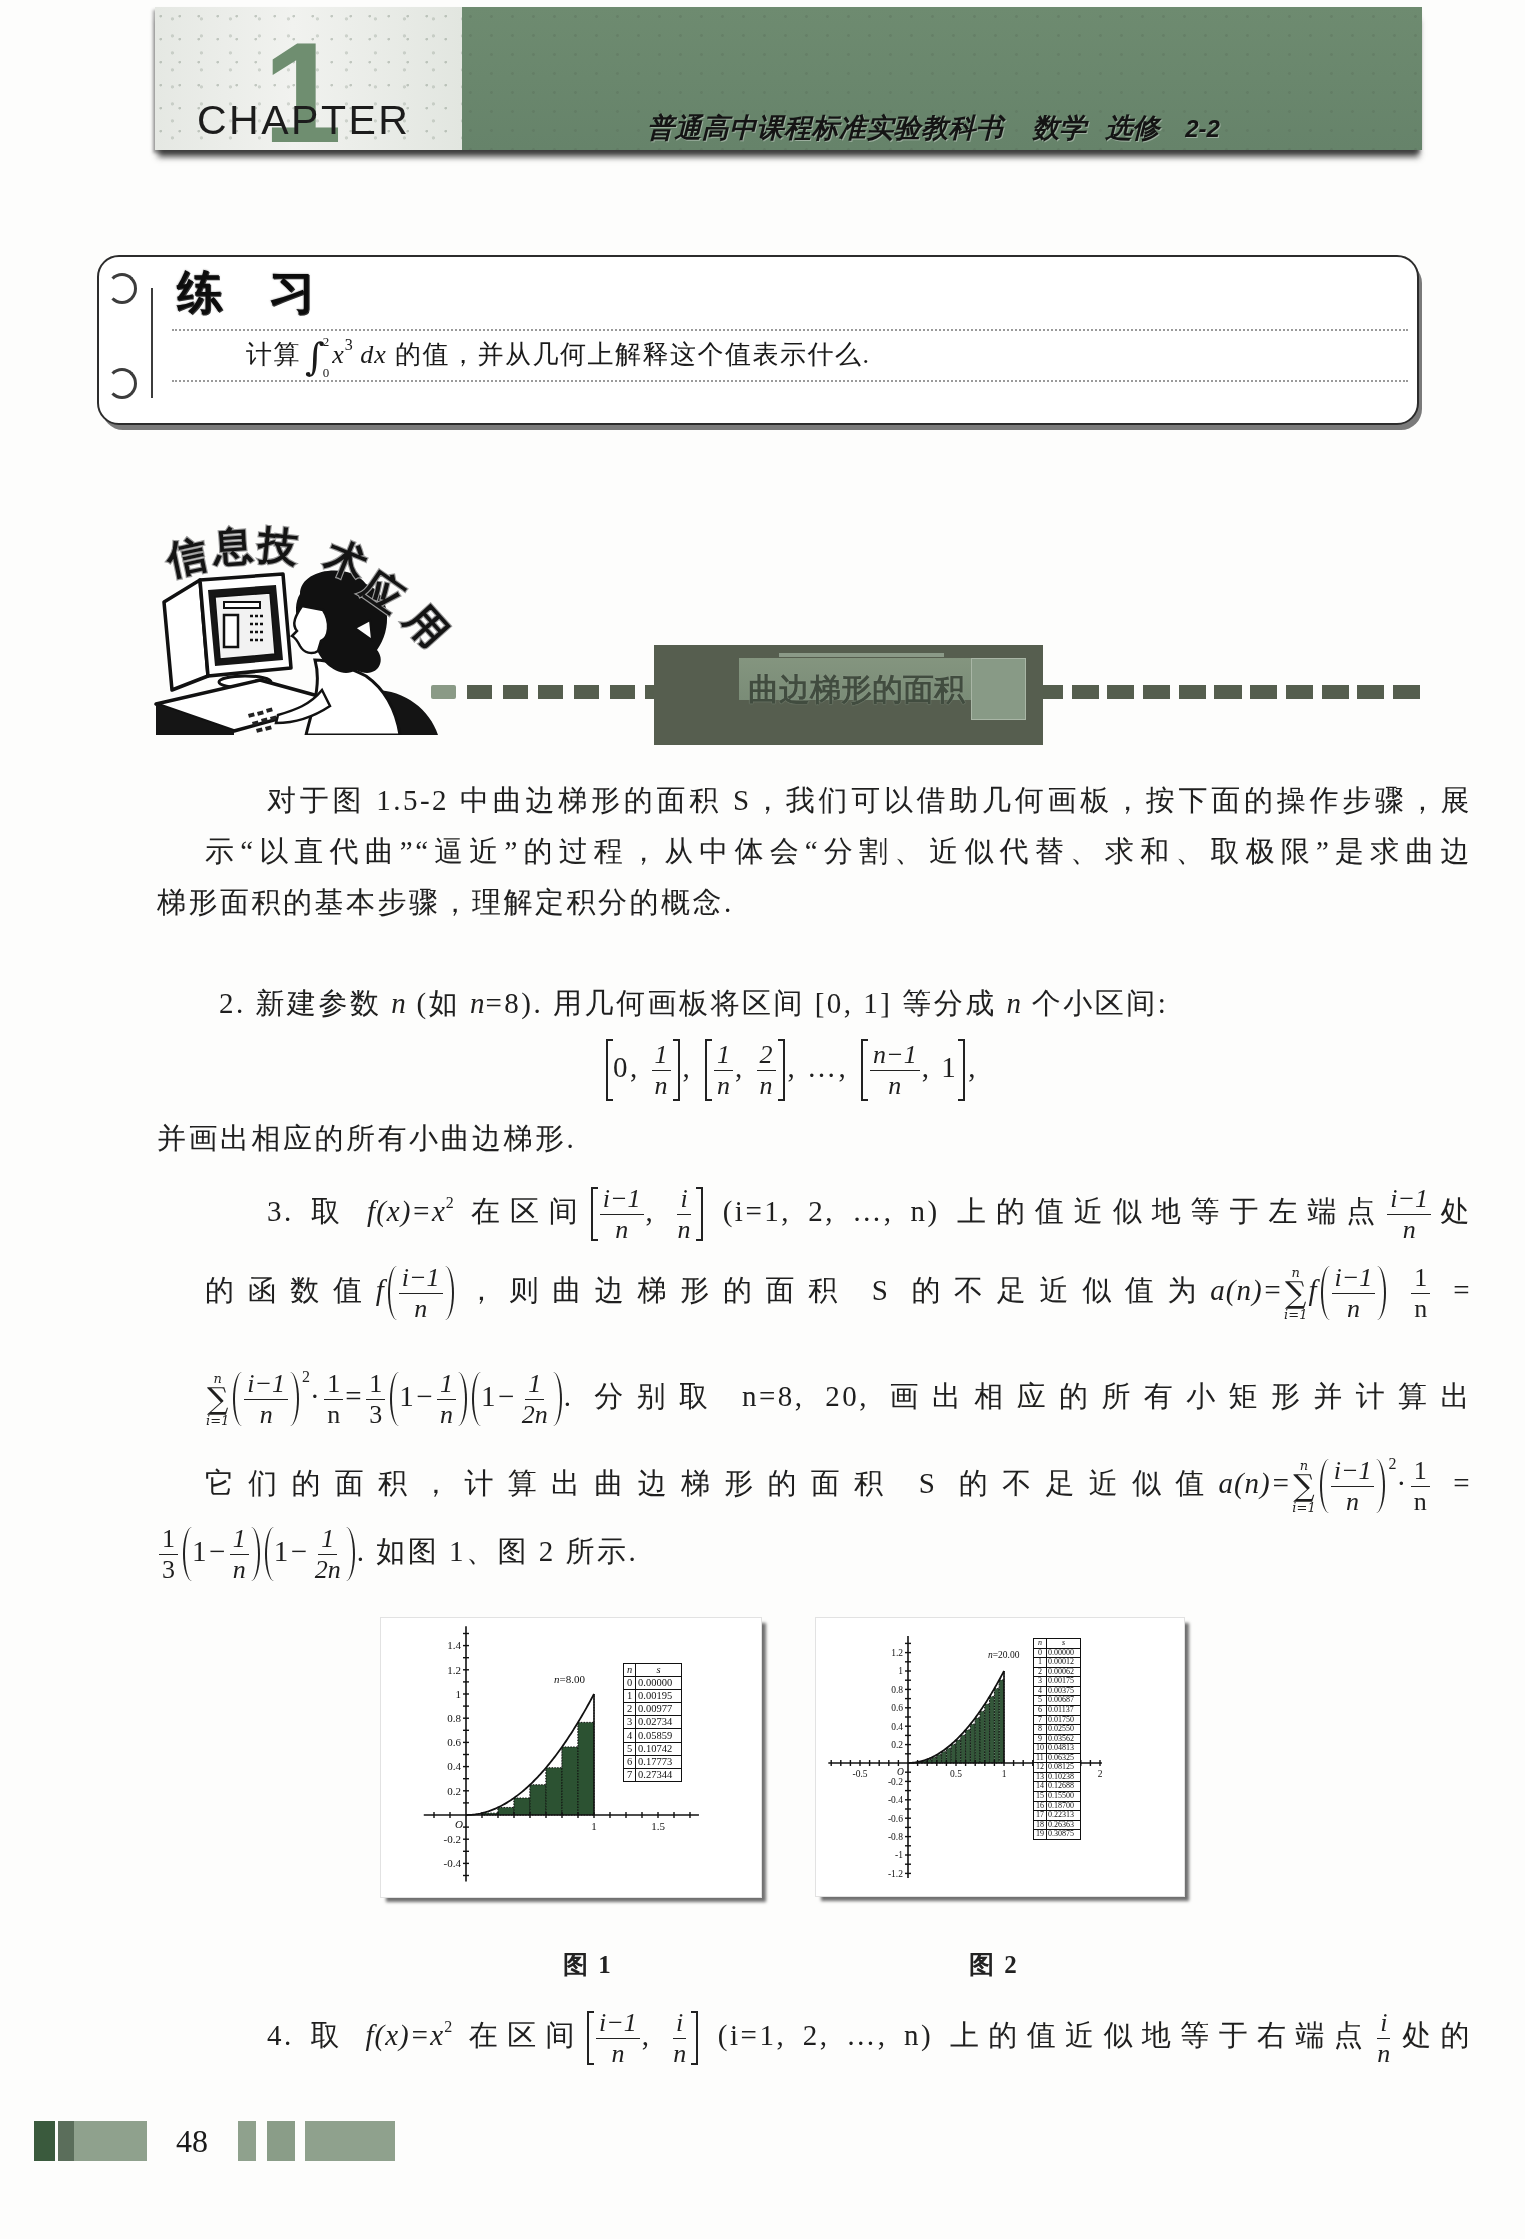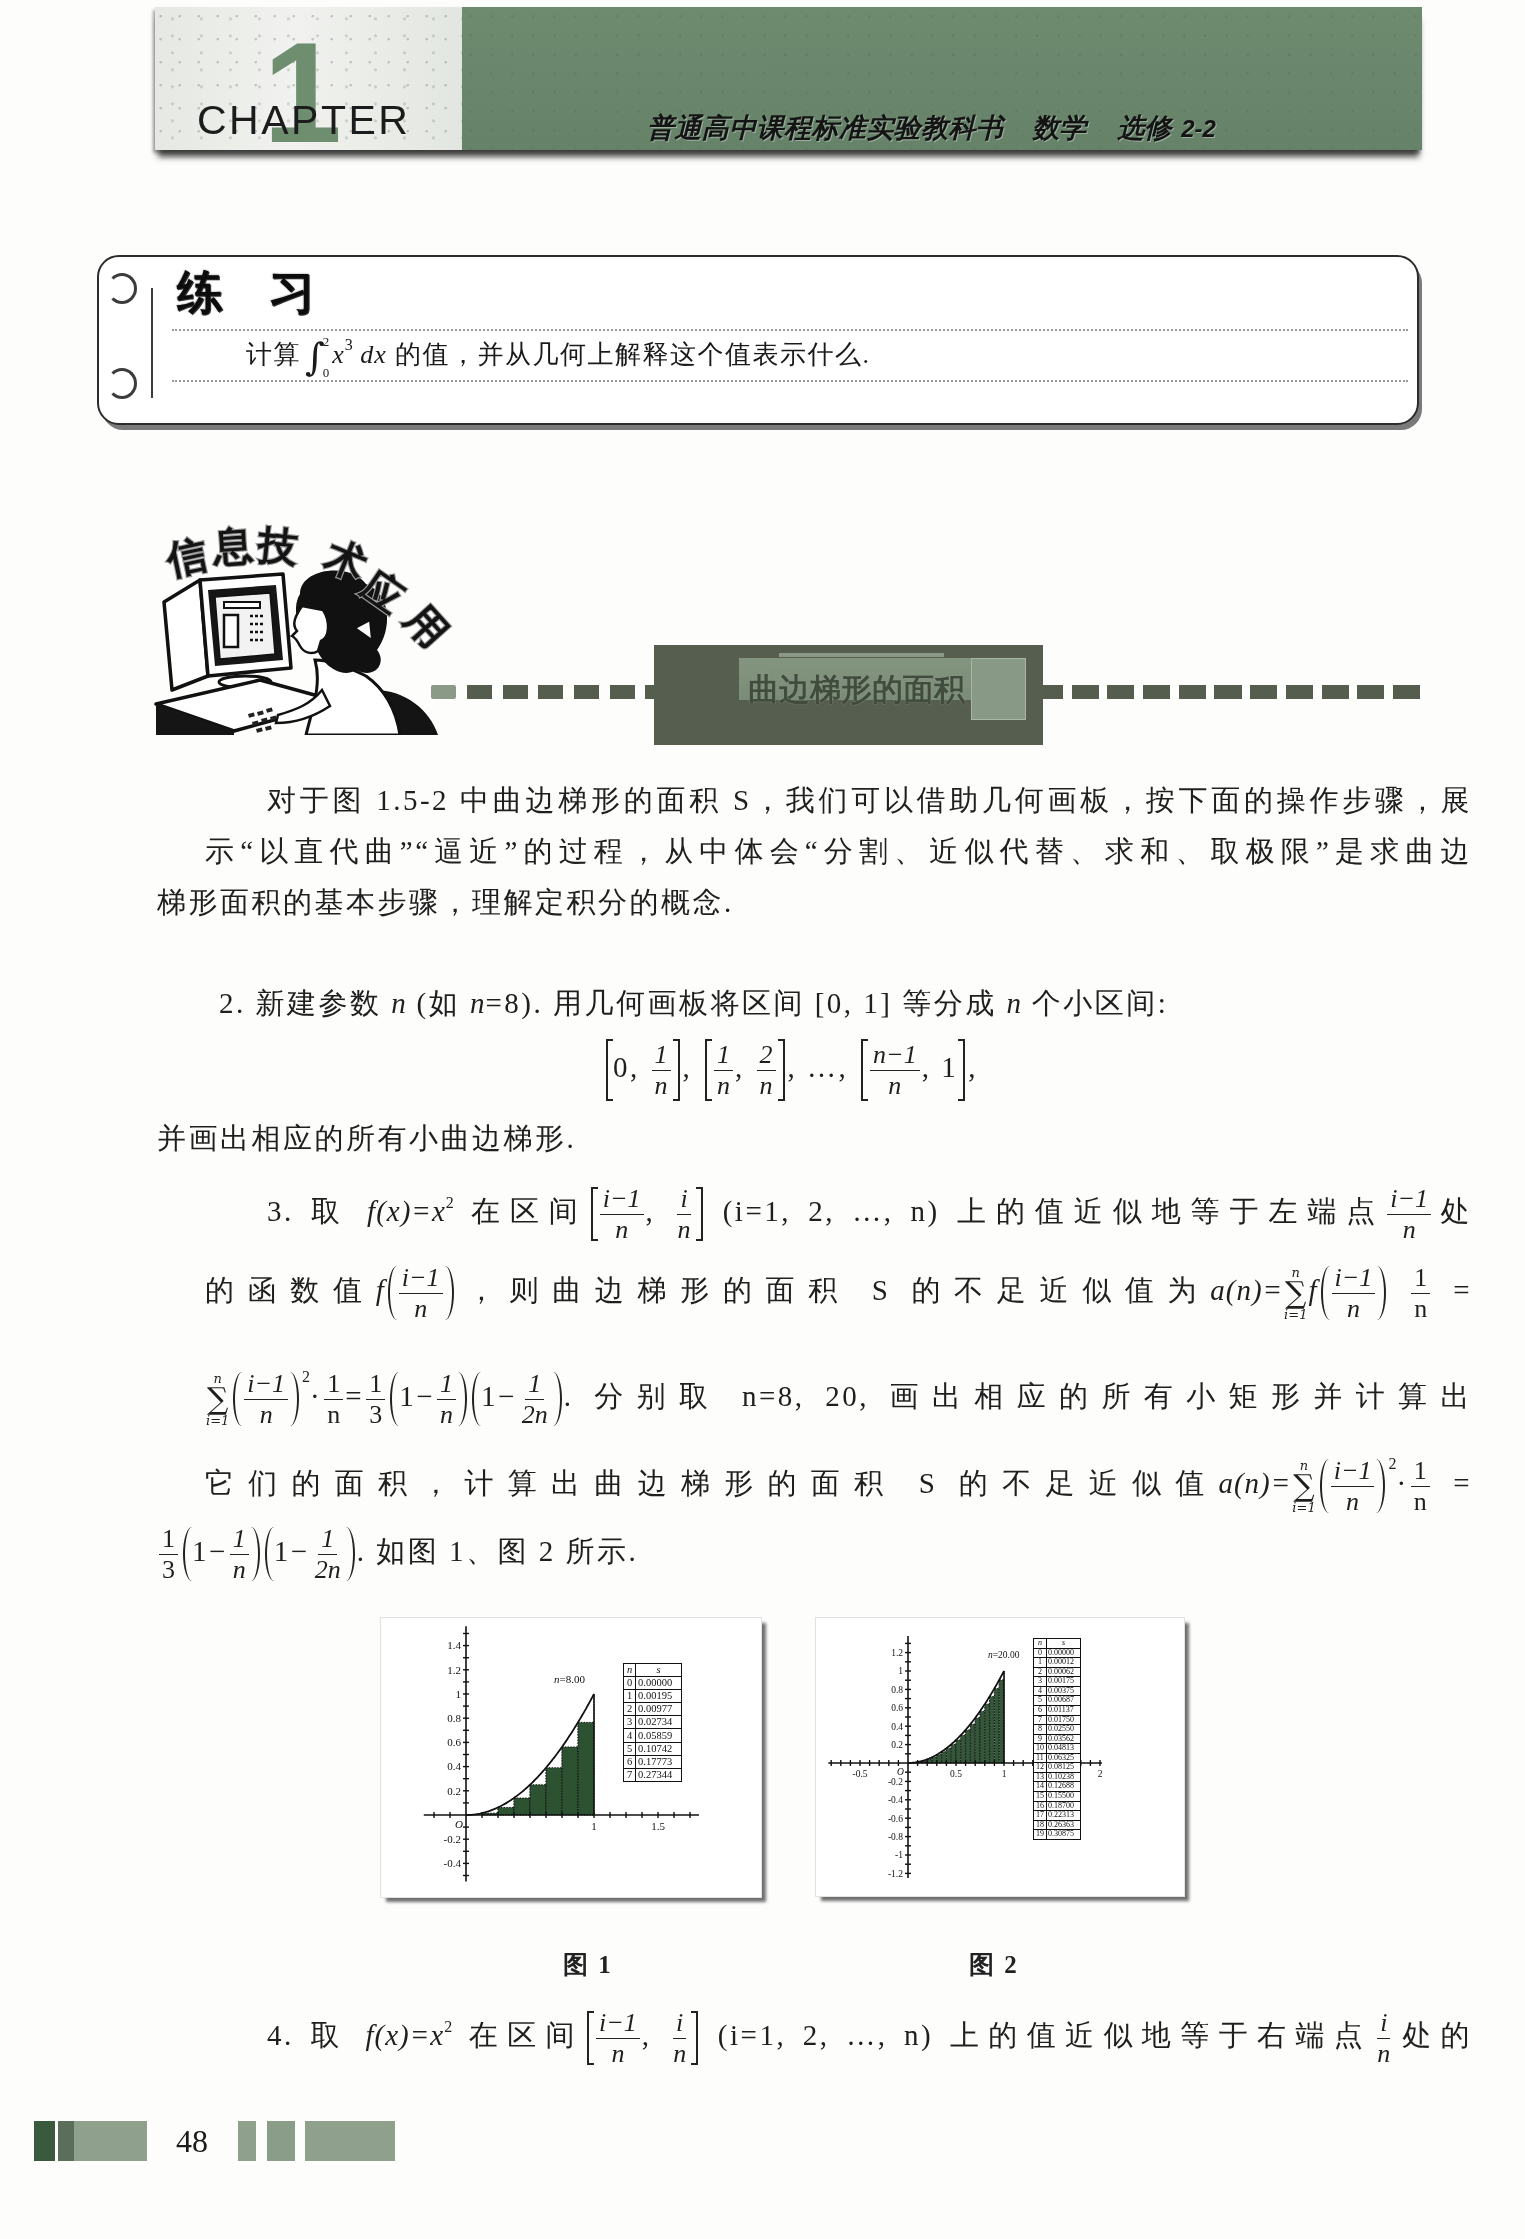--- a/index.html
+++ b/index.html
@@ -13,22 +13,22 @@
   radial-gradient(circle at 60% 70%, rgba(110,125,110,.25) 0 1.2px, transparent 2px) 0 0/29px 17px,
   linear-gradient(90deg,#e5e8e3,#f1f2ef 45%,#e2e6e0);}
 .chap-num{position:absolute;left:108px;top:15px;font-family:"Liberation Sans","DejaVu Sans",sans-serif;font-weight:700;font-size:142px;line-height:1;color:#6f8e70;}
 .chap-word{position:absolute;left:42px;top:93px;font-family:"Liberation Sans","DejaVu Sans",sans-serif;font-size:41px;line-height:1;letter-spacing:2.5px;color:#1c1c1c;}
 .banner-right{position:absolute;left:307px;top:0;width:960px;height:143px;background:
   radial-gradient(circle at 40% 50%, rgba(90,110,90,.35) 0 1px, transparent 2px) 0 0/21px 19px,
   linear-gradient(180deg,#6e8b70,#66836a);}
 .book-title{position:absolute;left:185px;top:106px;height:30px;line-height:30px;white-space:nowrap;font-family:"DejaVu Sans","Liberation Sans",sans-serif;font-style:italic;font-weight:700;font-size:27px;color:#141414;text-shadow:1px 1px 0 rgba(255,255,255,.35);}
 .bt-series{letter-spacing:0.4px;}
 .bt-subject{margin-left:29px;}
-.bt-module{margin-left:31px;}
-.bt-num{margin-left:10px;font-family:"Liberation Sans","DejaVu Sans",sans-serif;font-size:24px;}
+.bt-module{margin-left:19px;}
+.bt-num{margin-left:26px;font-family:"Liberation Sans","DejaVu Sans",sans-serif;font-size:24px;}
 
 
 .ex-box{position:absolute;left:97px;top:255px;width:1322px;height:170px;border:2.5px solid #2c2c2c;border-radius:22px;background:#fff;box-shadow:4px 6px 0 -1px #7a7a7a;}
 .ring{position:absolute;left:107px;width:30px;height:31px;border:3px solid #3c3c3c;border-left-color:transparent;border-radius:50%;}
 .ex-vline{position:absolute;left:151px;top:288px;width:2px;height:110px;background:#3c3c3c;}
 .ex-dots{position:absolute;left:172px;width:1236px;height:0;border-top:2px dotted #9a9a9a;}
 .ex-title{position:absolute;left:177px;top:266px;height:52px;line-height:52px;font-size:46px;font-weight:900;font-family:"DejaVu Sans","Liberation Sans",sans-serif;color:#0c0c0c;text-shadow:1px 1px 0 #333,0 0 2px #777;white-space:nowrap;text-align:right;}
 .ex-text{position:absolute;left:246px;top:325px;height:40px;line-height:40px;font-size:26px;letter-spacing:1.5px;white-space:nowrap;color:#1a1a1a;}
 .intg{display:inline-flex;align-items:center;vertical-align:middle;margin:0 3px 0 4px;letter-spacing:0;}
 .intg .is{font-family:"DejaVu Serif",serif;font-size:38px;line-height:44px;}

